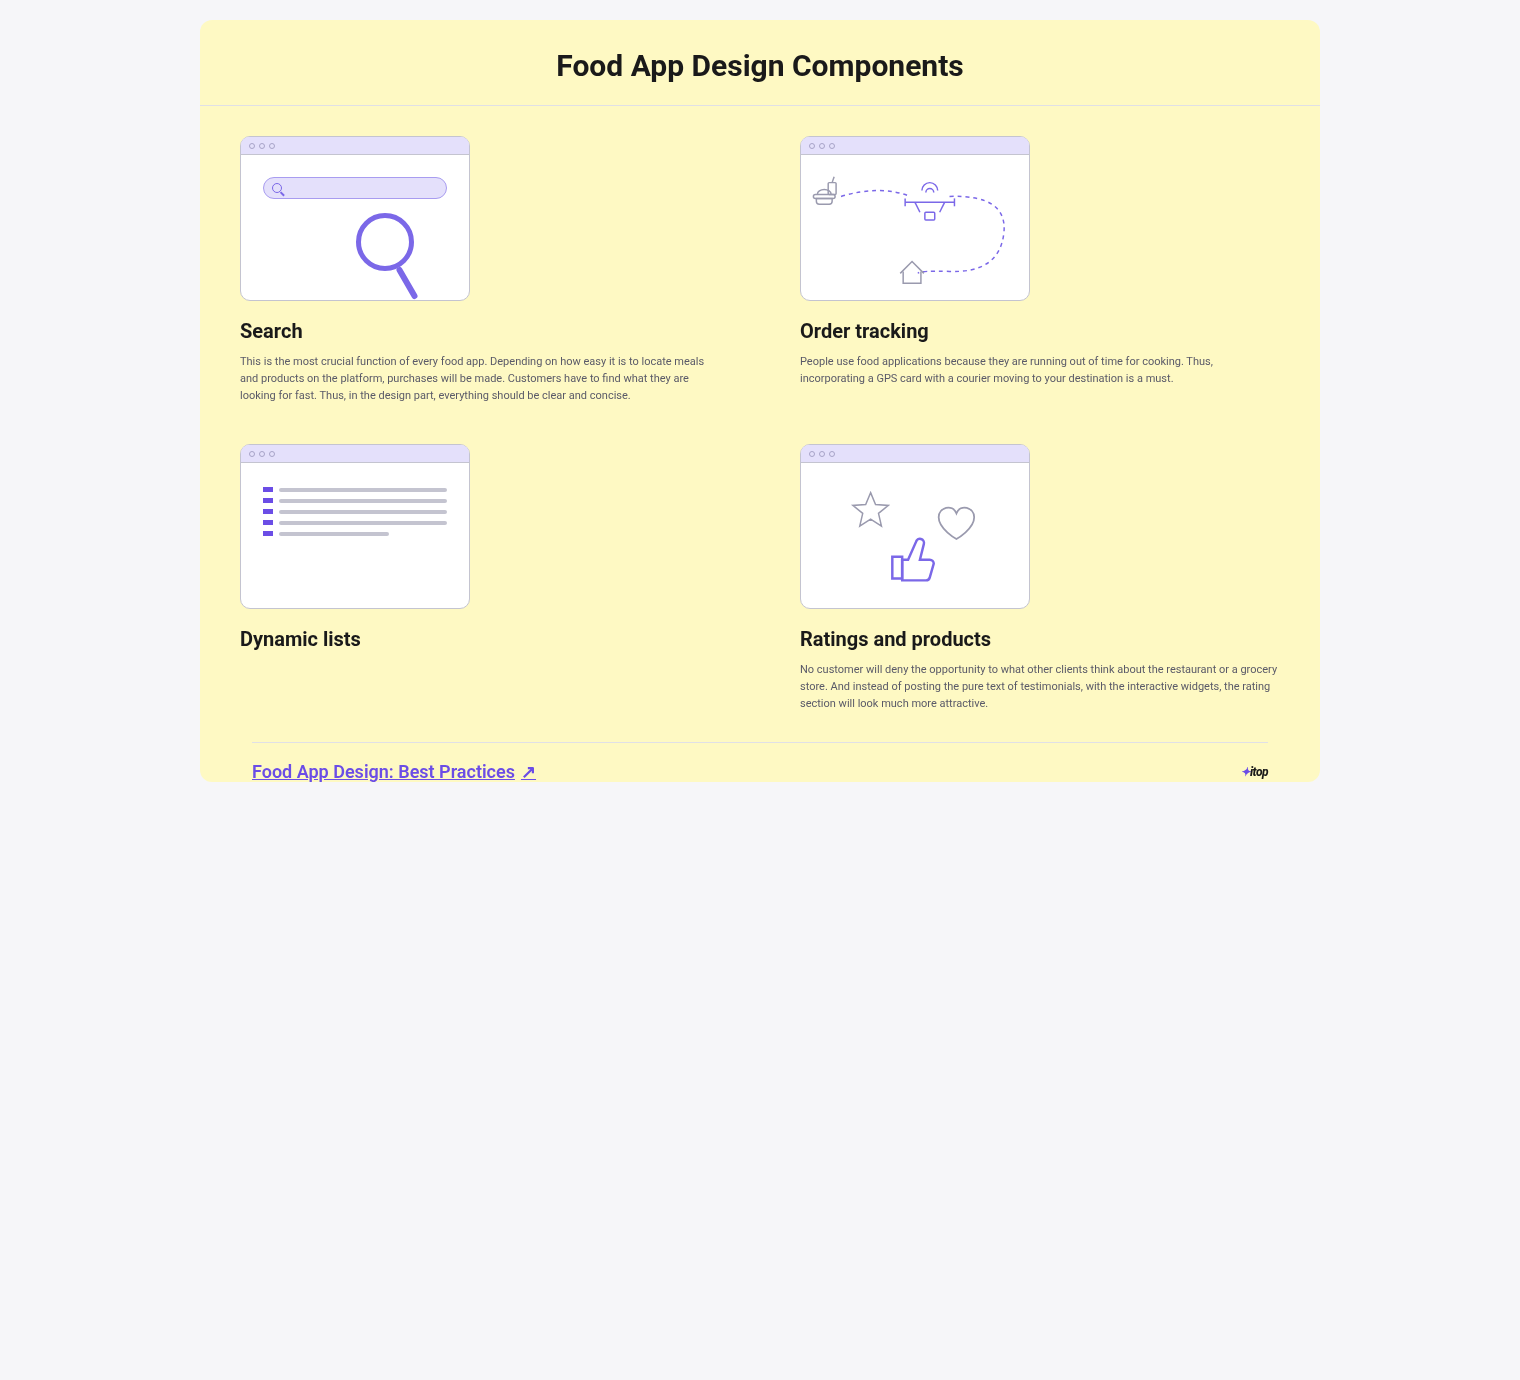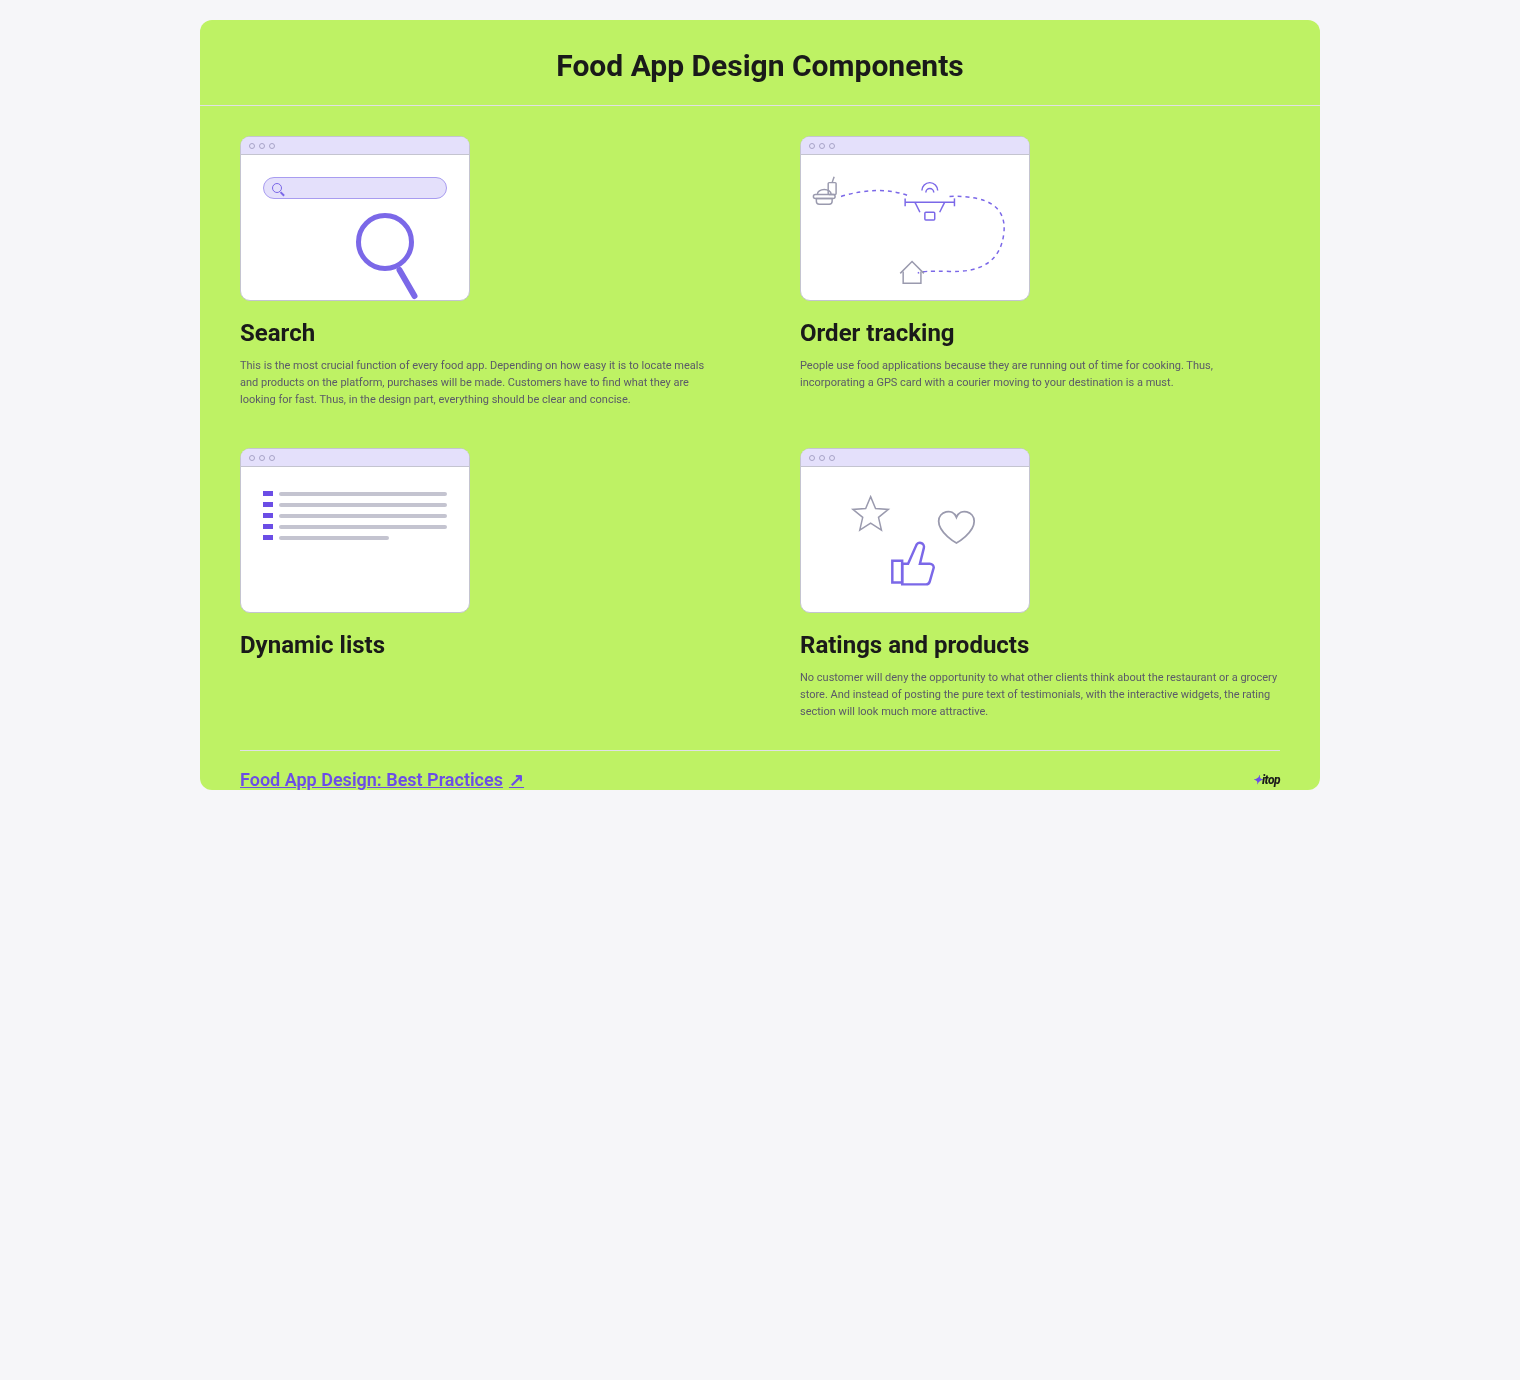--- a/index.html
+++ b/index.html
@@ -4,21 +4,21 @@
 <style>
 * { box-sizing: border-box; margin: 0; padding: 0; }
 body {
   font-family: -apple-system, BlinkMacSystemFont, "Segoe UI", Roboto, Helvetica, Arial, sans-serif;
   background: #f6f6f9;
   padding: 20px;
 }
 .page {
   max-width: 1120px;
   margin: 0 auto;
-  background: #bef264;
+  background: #fef9c3;
   border-radius: 12px;
 }
 .title {
   text-align: center;
   font-size: 30px;
   font-weight: 700;
   color: #1a1a1a;
   padding: 28px 0 22px;
   border-bottom: 1px solid #e0e0e6;
 }
@@ -118,32 +118,32 @@
 .list-row .line {
   flex: 1;
   height: 4px;
   background: #c4c4d0;
   border-radius: 2px;
 }
 
 .ratings-svg { width: 100%; height: 100%; }
 
 .card-title {
-  font-size: 24px;
+  font-size: 20px;
   font-weight: 700;
   color: #1a1a1a;
   margin-bottom: 10px;
 }
 .card-desc {
   font-size: 11px;
   line-height: 1.55;
   color: #5a5a68;
 }
 .footer {
-  margin: 10px 40px 20px;
+  margin: 10px 52px 20px;
   padding-top: 18px;
   border-top: 1px solid #e0e0e6;
   display: flex;
   justify-content: space-between;
   align-items: center;
 }
 .footer-link {
   color: #6b4de6;
   font-weight: 600;
   font-size: 18px;

